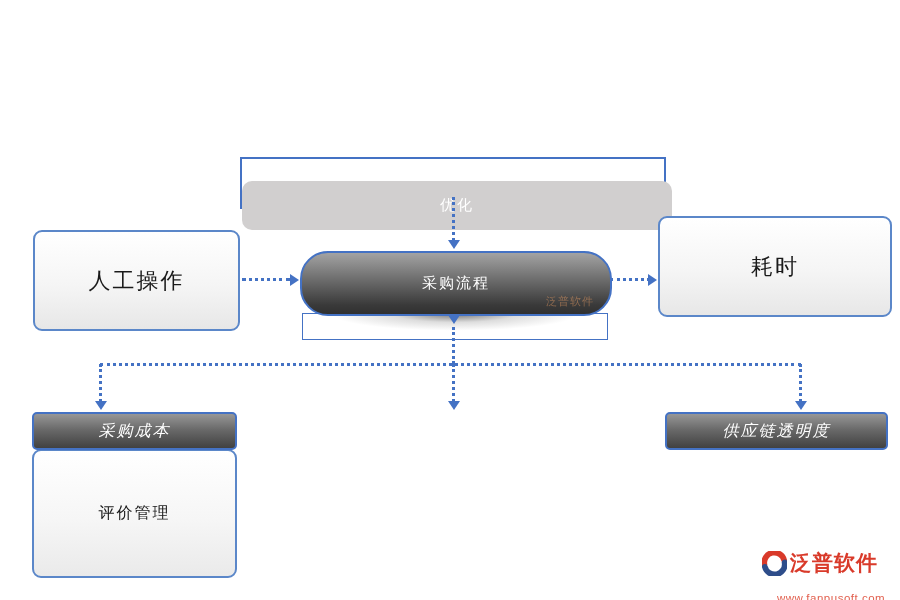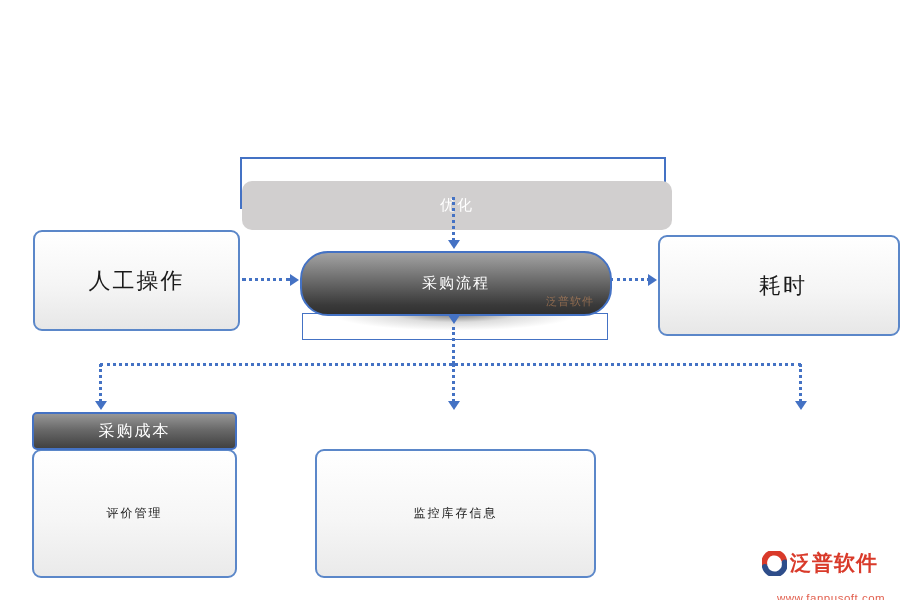--- a/index.html
+++ b/index.html
@@ -44,28 +44,28 @@
   .arr-down{position:absolute;width:0;height:0;border-left:6px solid transparent;
     border-right:6px solid transparent;border-top:9px solid #4472C4;z-index:5;}
   .arr-right{position:absolute;width:0;height:0;border-top:6px solid transparent;
     border-bottom:6px solid transparent;border-left:9px solid #4472C4;z-index:5;}
   .card{position:absolute;z-index:2;}
   .card-header{
     position:absolute;left:0;top:0;width:100%;height:38px;
     border:2px solid #4472C4;border-radius:5px;box-sizing:border-box;
     background:linear-gradient(180deg,#979797 0%,#6a6a6a 45%,#414141 100%);
     display:flex;align-items:center;justify-content:center;
-    color:#ffffff;font-size:16px;letter-spacing:2px;z-index:3;
+    color:#ffffff;font-size:16px;letter-spacing:2px;z-index:3;font-style:italic;
   }
   .card-body{
     position:absolute;left:0;top:37px;width:100%;height:129px;
     border:2px solid #5B87C9;border-radius:9px;box-sizing:border-box;
     background:linear-gradient(180deg,#ffffff 0%,#f6f6f6 55%,#eaeaea 100%);
     display:flex;align-items:center;justify-content:center;
-    color:#1a1a1a;font-size:12px;letter-spacing:2px;z-index:2;
+    color:#1a1a1a;font-size:16px;letter-spacing:2px;z-index:2;
   }
   .watermark{
     position:absolute;right:16px;bottom:5px;font-size:11px;
     color:rgba(240,160,100,0.45);letter-spacing:1px;z-index:4;
   }
   .logo{position:absolute;left:762px;top:549px;width:138px;z-index:6;}
   .logo-row{display:flex;align-items:center;gap:3px;}
   .logo-name{font-size:21px;font-weight:bold;color:#D93A2A;letter-spacing:1px;}
   .logo-url{font-size:11.5px;font-weight:normal;color:#E2604F;text-align:center;margin-top:15px;letter-spacing:0.5px;}
 </style>
@@ -92,40 +92,40 @@
     <span class="watermark">泛普软件</span>
   </div>
 
   <div class="shadow-rect" style="left:302px;top:313px;width:304px;height:25px;"></div>
   <div class="arr-down" style="left:448px;top:315px;"></div>
   <div class="dotted-v" style="left:452px;top:327px;height:37px;"></div>
 
   <div class="dotted-h" style="left:610px;top:278px;width:40px;"></div>
   <div class="arr-right" style="left:648px;top:274px;"></div>
 
-  <div class="box-light" style="left:658px;top:235px;width:230px;height:97px;padding-left:8px;">耗时</div>
+  <div class="box-light" style="left:658px;top:216px;width:230px;height:97px;">耗时</div>
 
   <div class="dotted-h" style="left:100px;top:363px;width:701px;"></div>
   <div class="dotted-v" style="left:99px;top:364px;height:38px;"></div>
   <div class="arr-down" style="left:95px;top:401px;"></div>
   <div class="dotted-v" style="left:452px;top:364px;height:38px;"></div>
   <div class="arr-down" style="left:448px;top:401px;"></div>
   <div class="dotted-v" style="left:799px;top:364px;height:38px;"></div>
   <div class="arr-down" style="left:795px;top:401px;"></div>
 
   <div class="card" style="left:32px;top:412px;width:205px;height:166px;">
     <div class="card-body">评价管理</div>
     <div class="card-header">采购成本</div>
   </div>
 
   <div class="card" style="left:315px;top:412px;width:281px;height:166px;">
-    <div class="card-body">监控库存信息</div>
   </div>
 
   <div class="card" style="left:665px;top:412px;width:223px;height:166px;">
+    <div class="card-header">供应链透明度</div>
   </div>
 
   <div class="logo">
     <div class="logo-row">
       <span style="display:inline-flex;">
         <svg width="25" height="25" viewBox="0 0 26 26">
           <path d="M2.5 14 A10.5 10.5 0 0 1 23 9.5" stroke="#D93A2A" stroke-width="6" fill="none" stroke-linecap="round"></path>
           <path d="M23.5 12 A10.5 10.5 0 0 1 3 16.5" stroke="#2E4D8A" stroke-width="6" fill="none" stroke-linecap="round"></path>
         </svg>
       </span>

